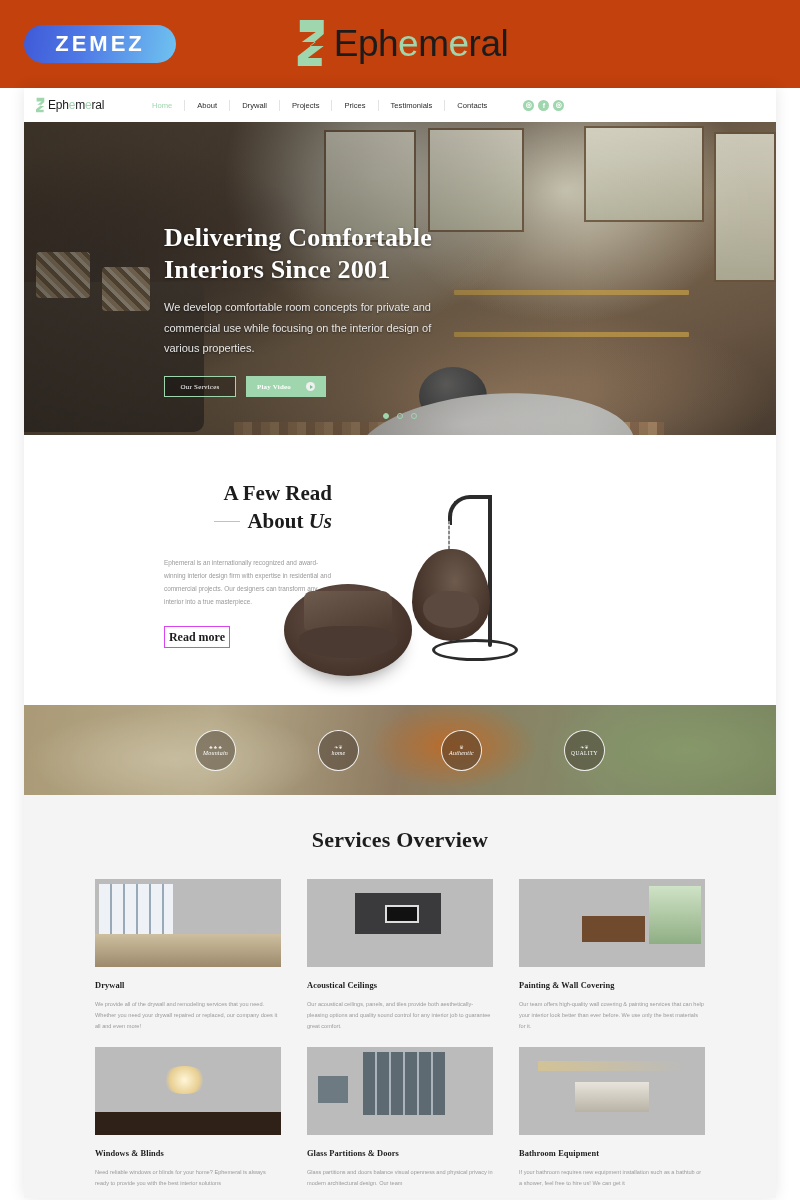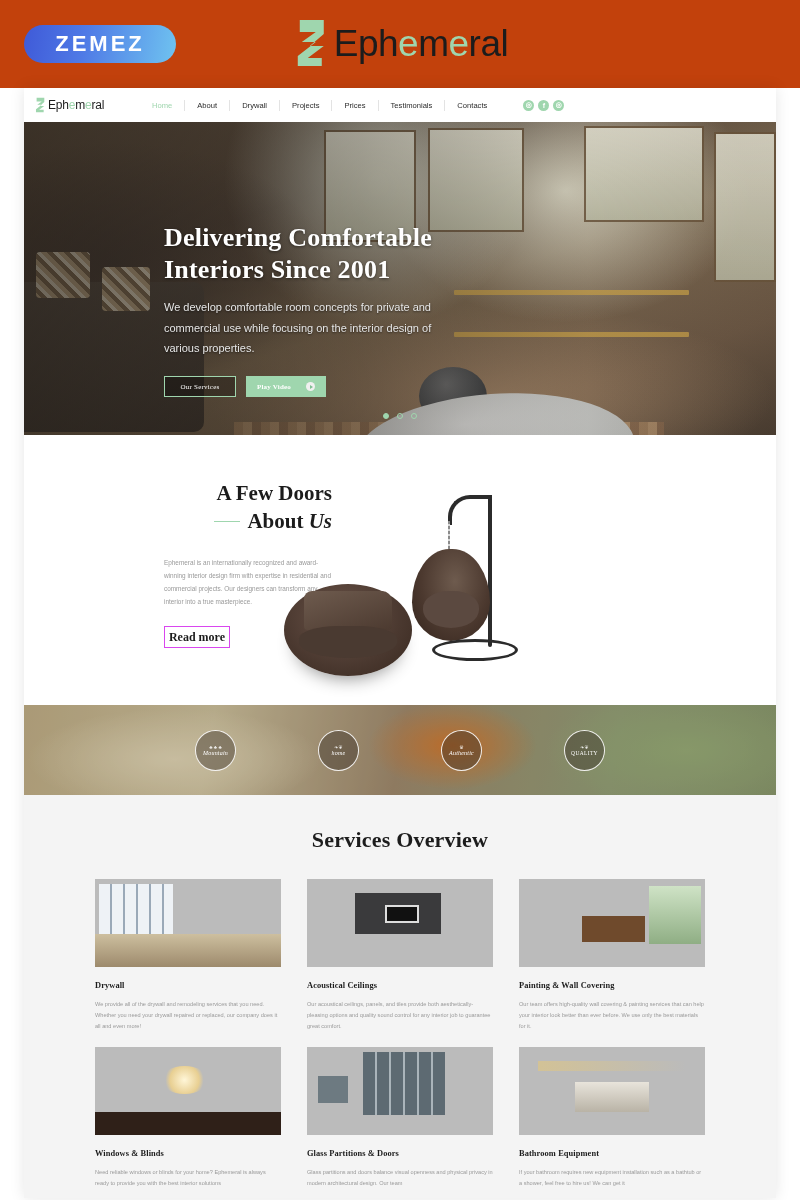--- a/index.html
+++ b/index.html
@@ -344,21 +344,21 @@
         <b class="on"></b>
         <b></b>
         <b></b>
       </div>
     </div>
 
     <div class="about">
       <div class="about-inner">
         <div class="about-left">
           <div class="about-h">
-            <div>A Few Doors</div>
+            <div>A Few Read</div>
             <div class="l2">
               <span class="rule"></span>
               <span><span>About</span> <em>Us</em></span>
             </div>
           </div>
           <div class="about-p">Ephemeral is an internationally recognized and award-winning interior design firm with expertise in residential and commercial projects. Our designers can transform any interior into a true masterpiece.</div>
           <div class="btn-read">Read more</div>
         </div>
         <div class="about-right">
           <div class="chair-round"></div>

